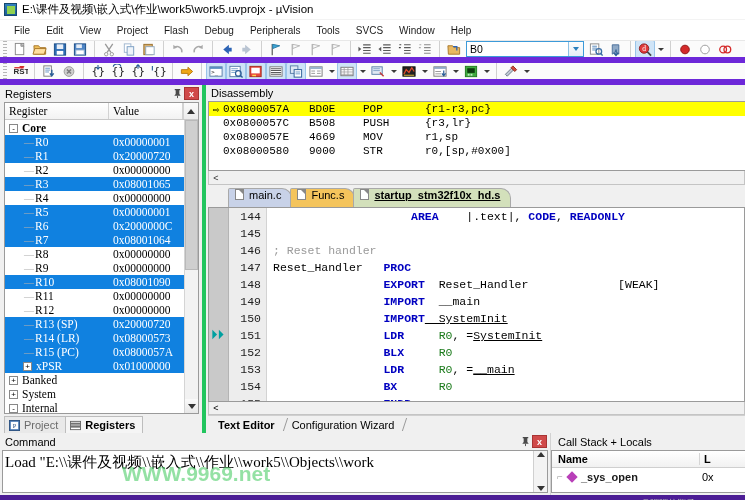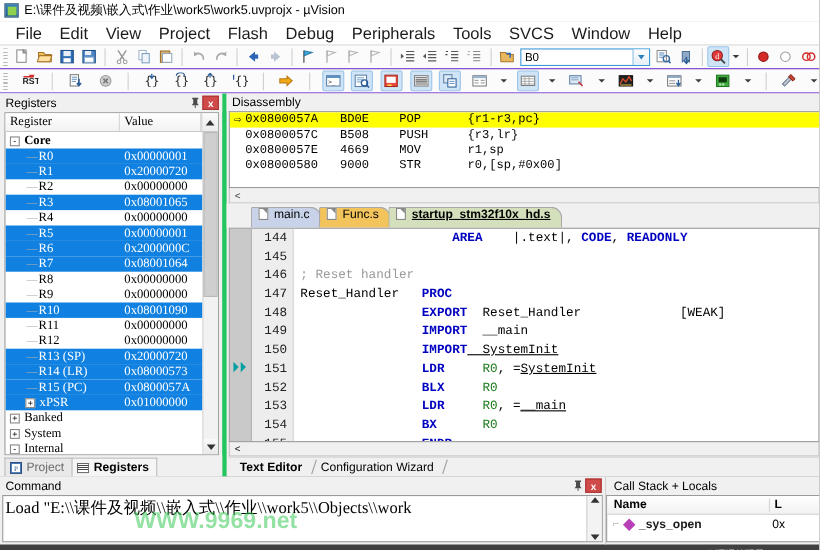--- a/index.html
+++ b/index.html
@@ -8,21 +8,21 @@
     width: 745px; height: 500px;
     overflow: hidden;
     background: #f0f0f0;
     font-family: "Liberation Sans", sans-serif;
     font-size: 11px;
     color: #000;
   }
   #app {
     position: relative;
     width: 745px; height: 500px;
-    background: #404040;
+    background: #4c1d95;
     overflow: hidden;
   }
 
   
   .titlebar {
     height: 20px;
     background: #ffffff;
     display: flex;
     align-items: center;
     padding-left: 4px;
@@ -52,37 +52,36 @@
   
   .menubar {
     height: 21px;
     background: #ffffff;
     display: flex;
     align-items: center;
     padding-left: 6px;
     border-bottom: 1px solid #e8e8e8;
   }
   .menu-item {
-    font-size: 15px;
+    font-size: 10px;
     padding: 2px 8px;
     color: #1b1b1b;
     cursor: default;
     white-space: nowrap;
   }
 
   
   .toolbar {
     height: 22px;
     background: #fbfbfb;
     display: flex;
     align-items: center;
     padding-left: 3px;
-    border-bottom: 1px solid #6d28d9;
+    border-bottom: 6px solid #6d28d9;
     overflow: hidden;
-    justify-content: space-between;
   }
   .tb-grip {
     width: 4px; height: 16px;
     margin-right: 3px;
     background-image: repeating-linear-gradient(to bottom, #b6b6b6 0 1px, transparent 1px 3px);
     flex: none;
   }
   .tb-sep {
     width: 1px; height: 16px;
     background: #d0d0d0;

